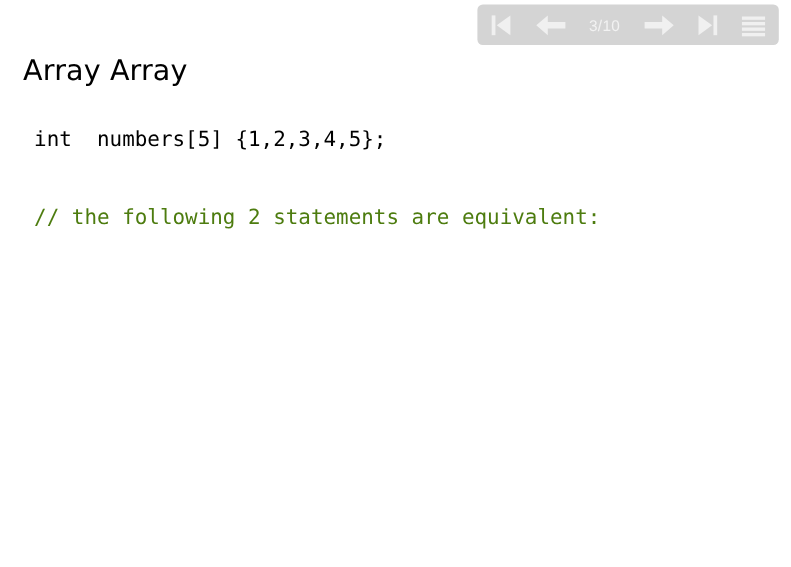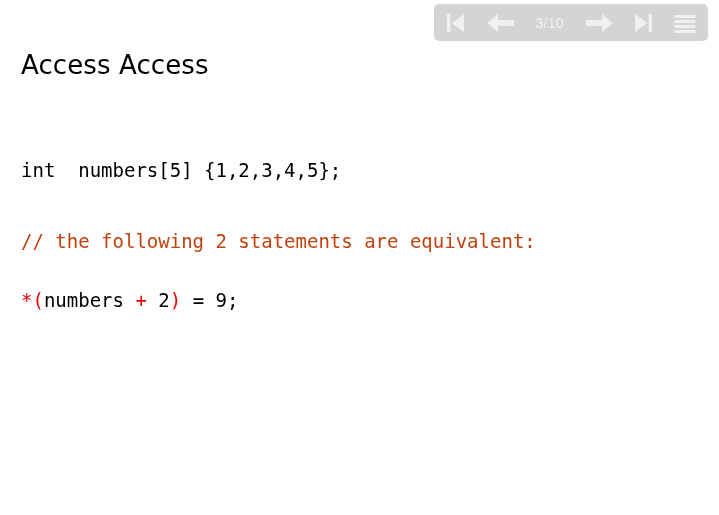--- a/index.html
+++ b/index.html
@@ -66,38 +66,37 @@
     font-size: 26px;
     font-weight: 400;
     color: #000000;
     letter-spacing: 0.1px;
     white-space: pre;
   }
 
   
   .code-area {
     position: absolute;
-    left: 21px;
+    left: 31px;
     top: 118px;
     width: 660px;
-    margin-top: 43px;
   }
   .code-line {
     font-family: "DejaVu Sans Mono", monospace;
     font-size: 19px;
     line-height: 1.0;
     color: #000000;
     white-space: pre;
     height: 21px;
   }
   .gap-l { margin-top: 50px; }
   .gap-m { margin-top: 38px; }
   .tok-red   { color: #ee0000; }
   .tok-black { color: #000000; }
-  .tok-gray  { color: #c2410c; }
+  .tok-gray  { color: #4d7c0f; }
 
   
   .watermark {
     position: absolute;
     right: 14px;
     bottom: 12px;
     font-family: "Liberation Sans", sans-serif;
     font-size: 12.5px;
     color: #cfcfcf;
     white-space: pre;
@@ -152,27 +151,26 @@
           <rect x="1.5" y="4" width="21" height="3" fill="#f0f0f0"></rect>
           <rect x="1.5" y="9" width="21" height="3" fill="#f0f0f0"></rect>
           <rect x="1.5" y="14" width="21" height="3" fill="#f0f0f0"></rect>
           <rect x="1.5" y="19" width="21" height="3" fill="#f0f0f0"></rect>
         </svg>
       </span>
     </div>
 
   </div>
 
-  <div class="slide-title">Access Access</div>
+  <div class="slide-title">Array Array</div>
 
   <div class="code-area">
 
     <div class="code-line"><span class="tok-black">int  numbers[5] {1,2,3,4,5};</span></div>
 
     <div class="code-line gap-l"><span class="tok-gray">// the following 2 statements are equivalent:</span></div>
 
-    <div class="code-line gap-m"><span class="tok-red">*(</span><span class="tok-black">numbers </span><span class="tok-red">+ </span><span class="tok-black">2</span><span class="tok-red">)</span><span class="tok-black"> = 9;</span></div>
 
 
   </div>
 
 
 </div>
 
 </body></html>

